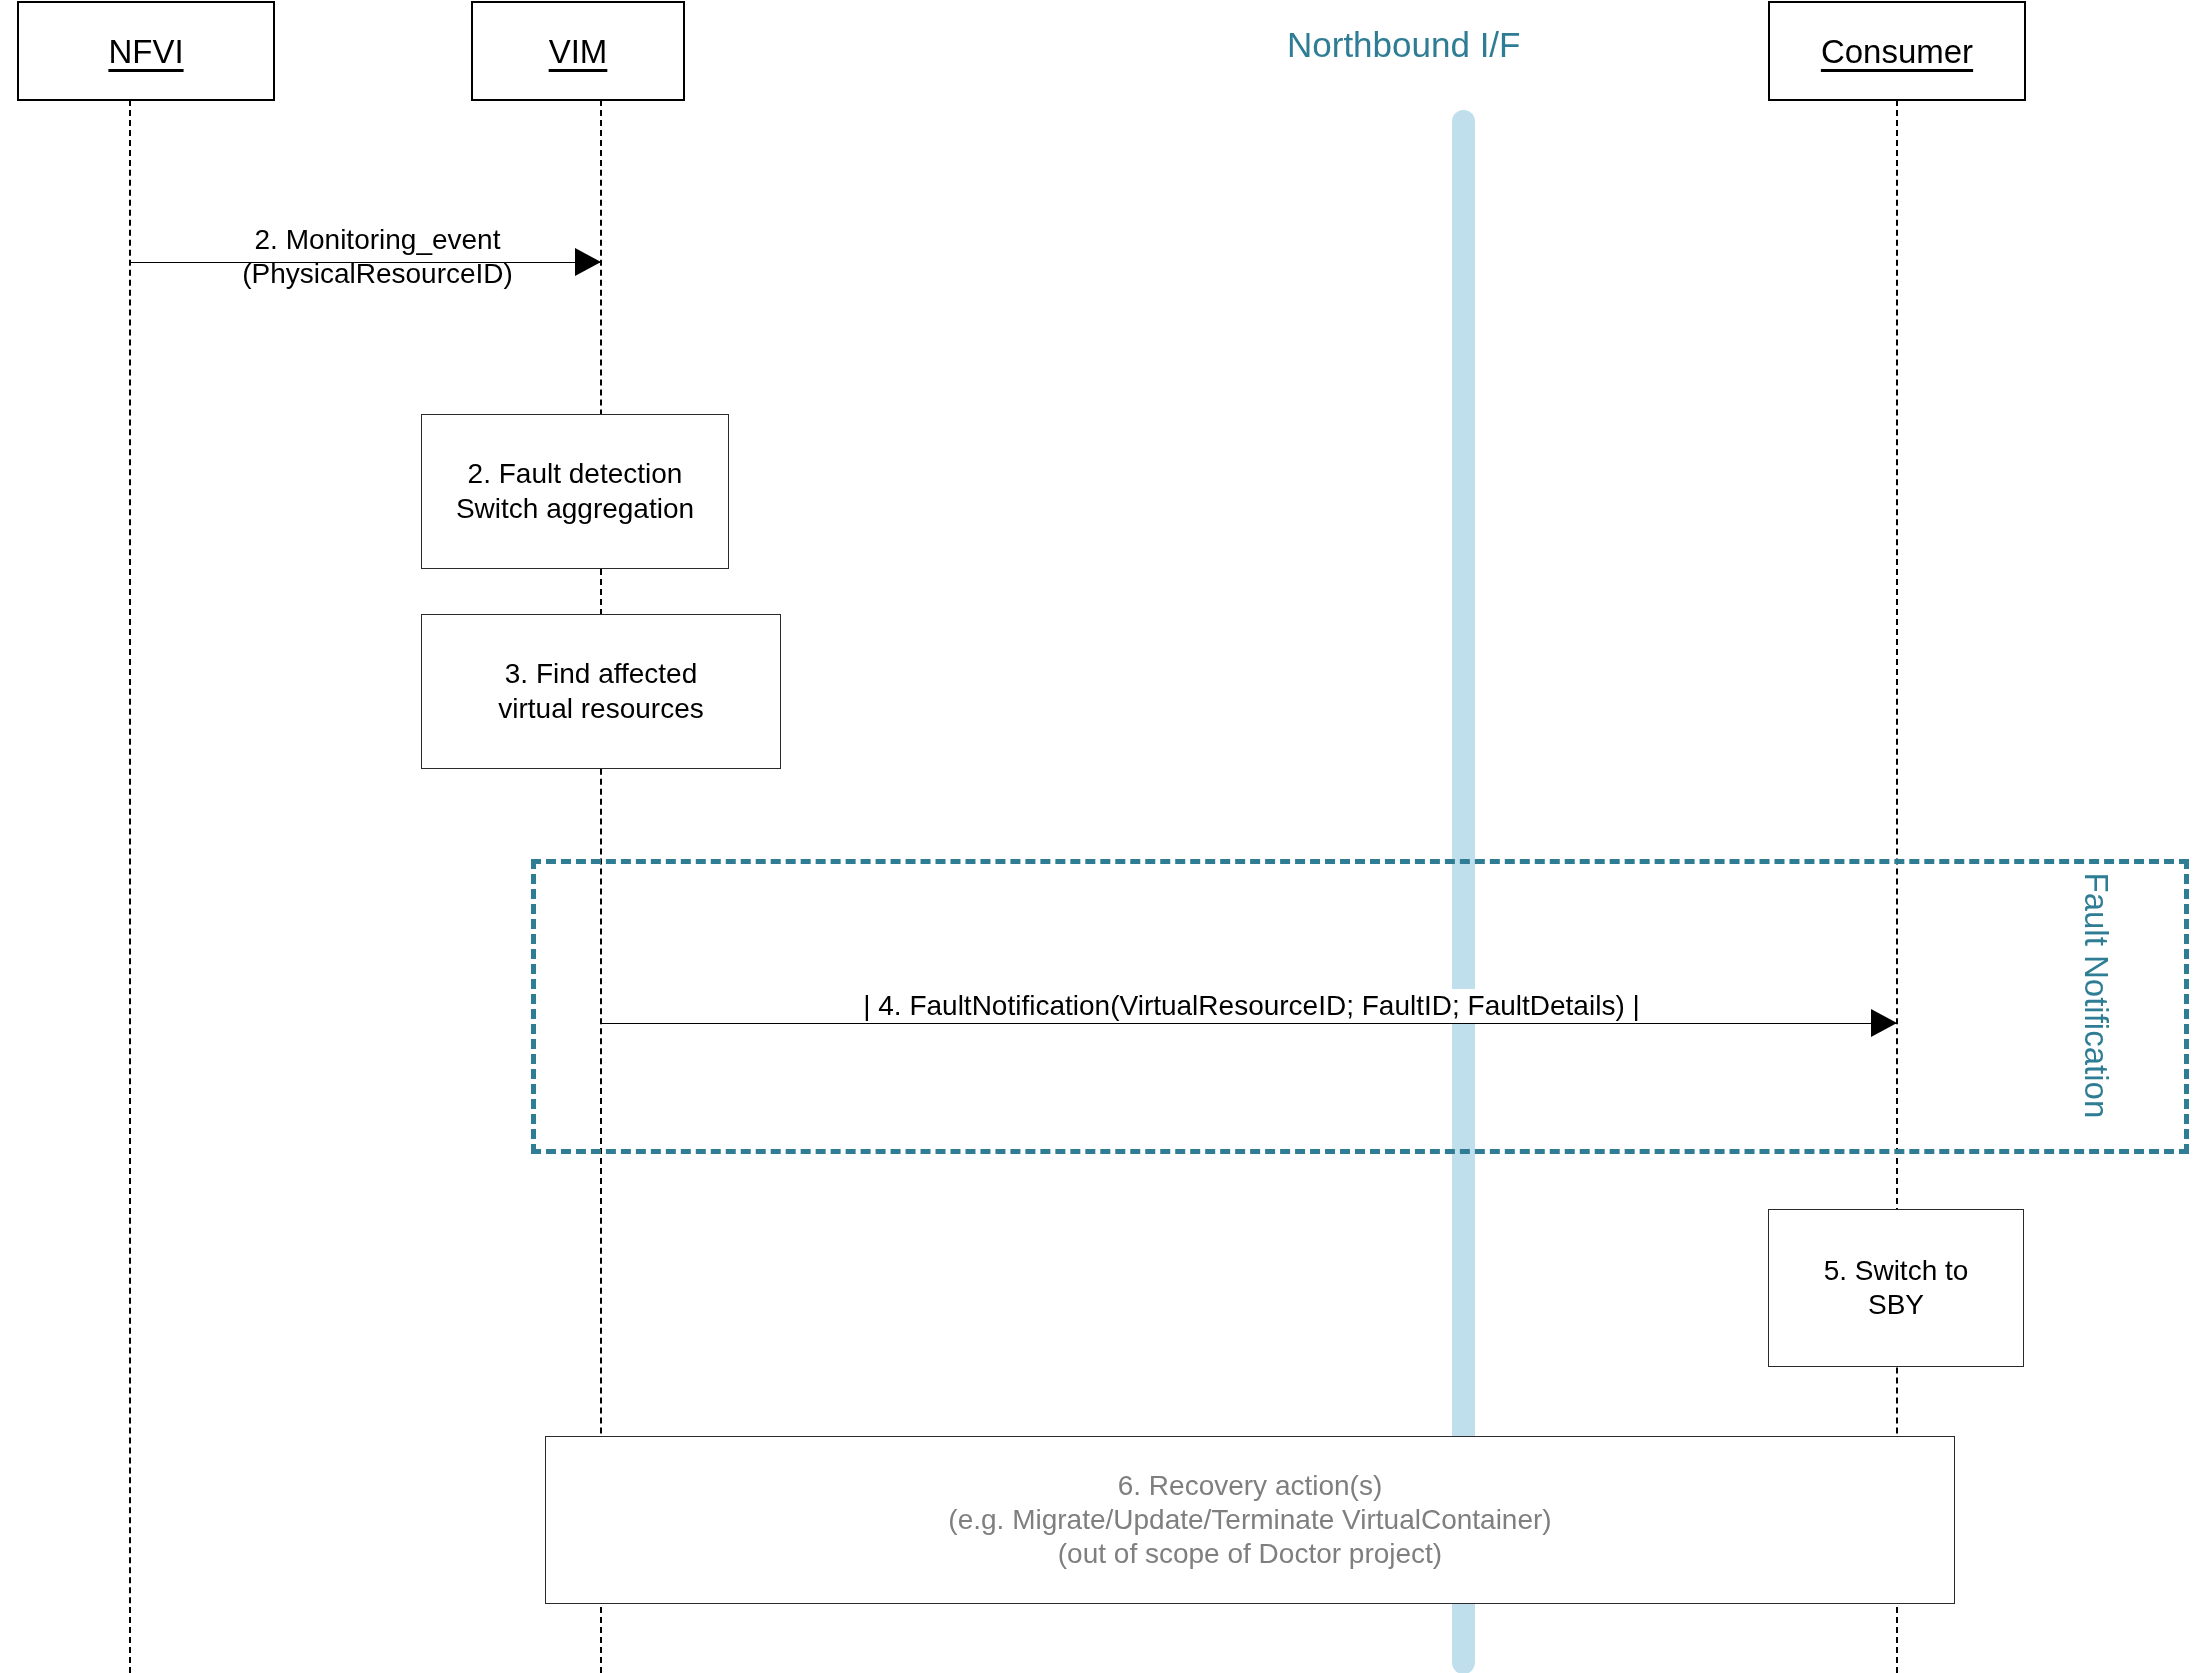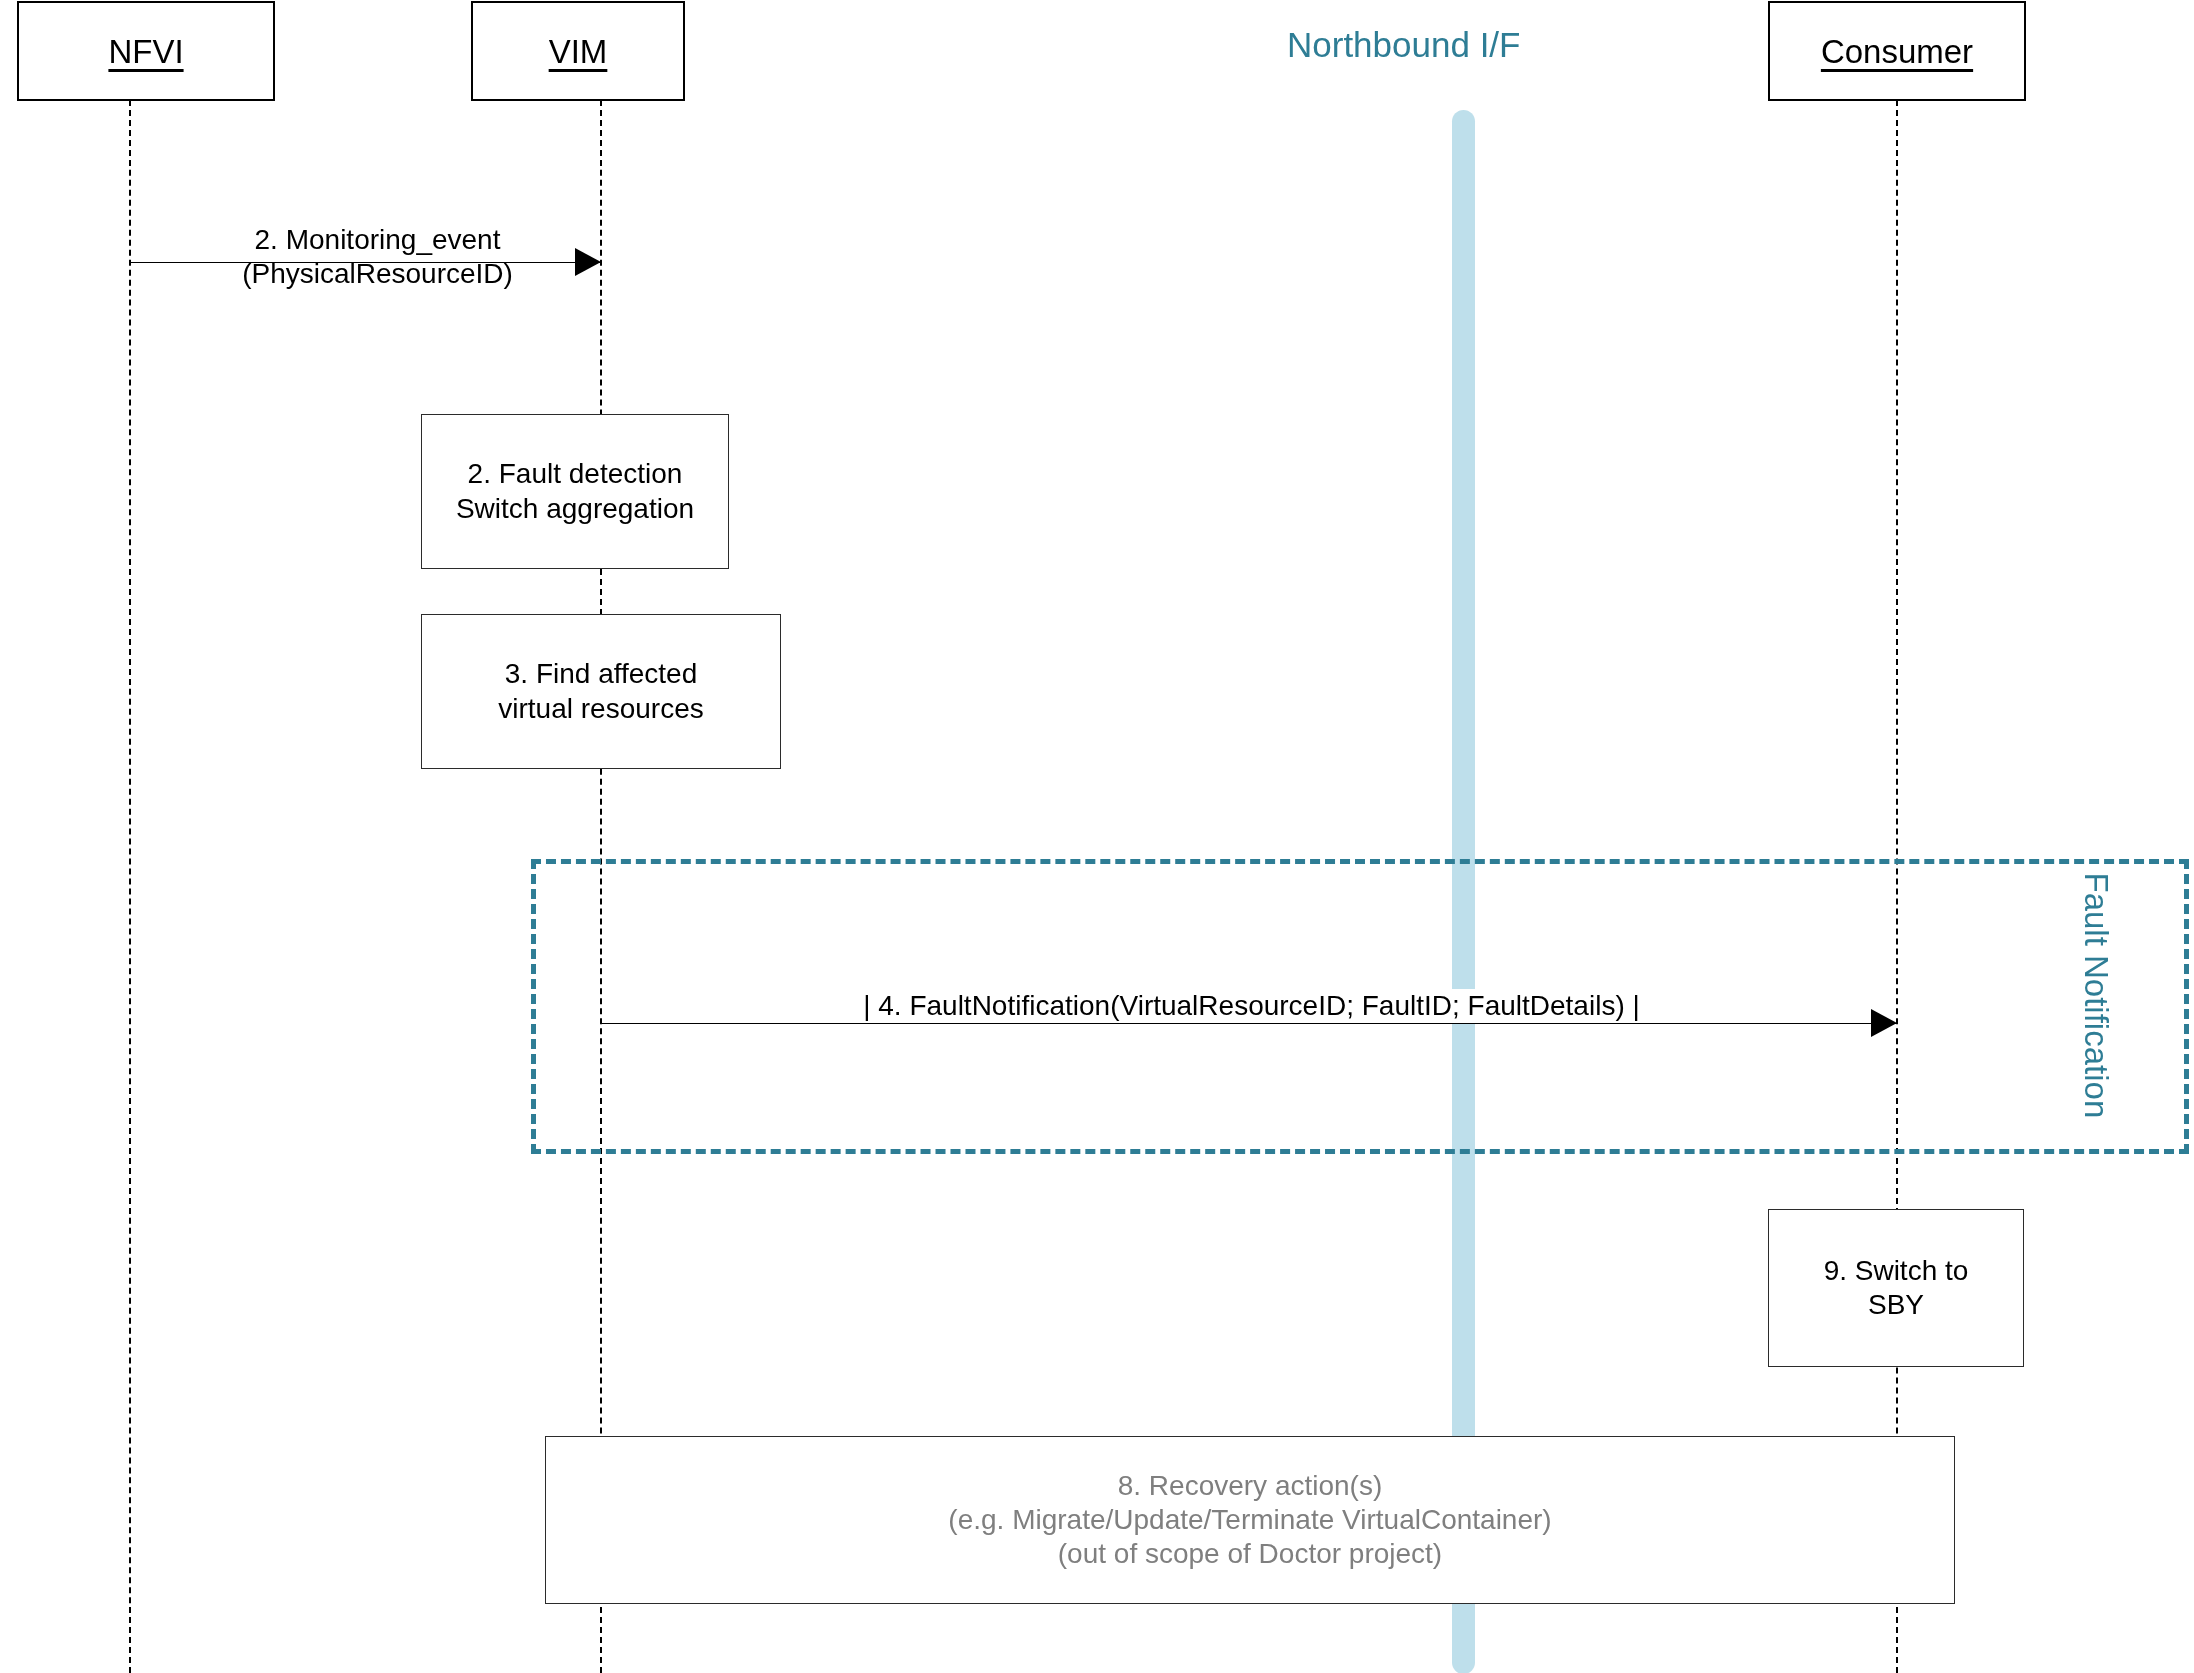--- a/index.html
+++ b/index.html
@@ -167,24 +167,24 @@
   <div class="frame" style="left:531px; top:859px; width:1658px; height:295px;"></div>
   <div class="frame-label" style="left:1978px; top:972px; width:236px;">Fault Notification</div>
 
   <div class="msg-line" style="left:601px; top:1023px; width:1295px;"></div>
   <div class="msg-head" style="left:1871px; top:1009px;"></div>
   <div class="msg-label" style="left:675px; top:989px; width:1153px; background:#ffffff;">
     <span class="line">| 4. FaultNotification(VirtualResourceID; FaultID; FaultDetails) |</span>
   </div>
 
   <div class="proc-box" style="left:1768px; top:1209px; width:256px; height:158px;">
-    <span class="line">9. Switch to</span>
+    <span class="line">5. Switch to</span>
     <span class="line">SBY</span>
   </div>
 
   <div class="proc-box muted" style="left:545px; top:1436px; width:1410px; height:168px;">
-    <span class="line">8. Recovery action(s)</span>
+    <span class="line">6. Recovery action(s)</span>
     <span class="line">(e.g. Migrate/Update/Terminate VirtualContainer)</span>
     <span class="line">(out of scope of Doctor project)</span>
   </div>
 
 </div>
 
 
 </body></html>

